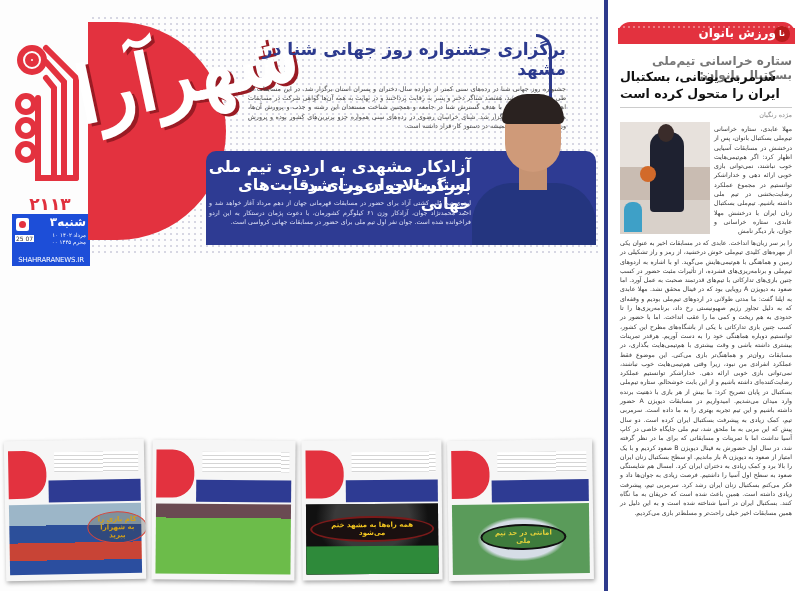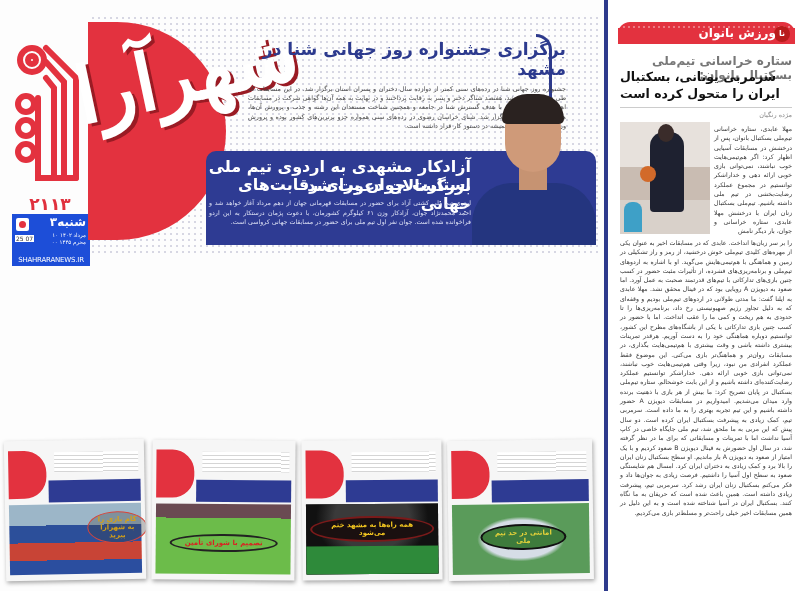--- a/index.html
+++ b/index.html
@@ -234,21 +234,20 @@
         <div class="t-head"></div>
         <div class="t-band"></div>
         <div class="t-photo"></div>
         <div class="t-caption">کام بازی را به شهرآرا ببرید</div>
       </div>
       <div class="thumb thumb2">
         <div class="t-logo"></div>
         <div class="t-head"></div>
         <div class="t-band"></div>
         <div class="t-photo"></div>
-        <div class="t-caption">تصمیم با شورای تأمین</div>
       </div>
       <div class="thumb thumb3">
         <div class="t-logo"></div>
         <div class="t-head"></div>
         <div class="t-band"></div>
         <div class="t-photo"></div>
         <div class="t-caption">همه راه‌ها به مشهد ختم می‌شود</div>
       </div>
       <div class="thumb thumb4">
         <div class="t-logo"></div>

